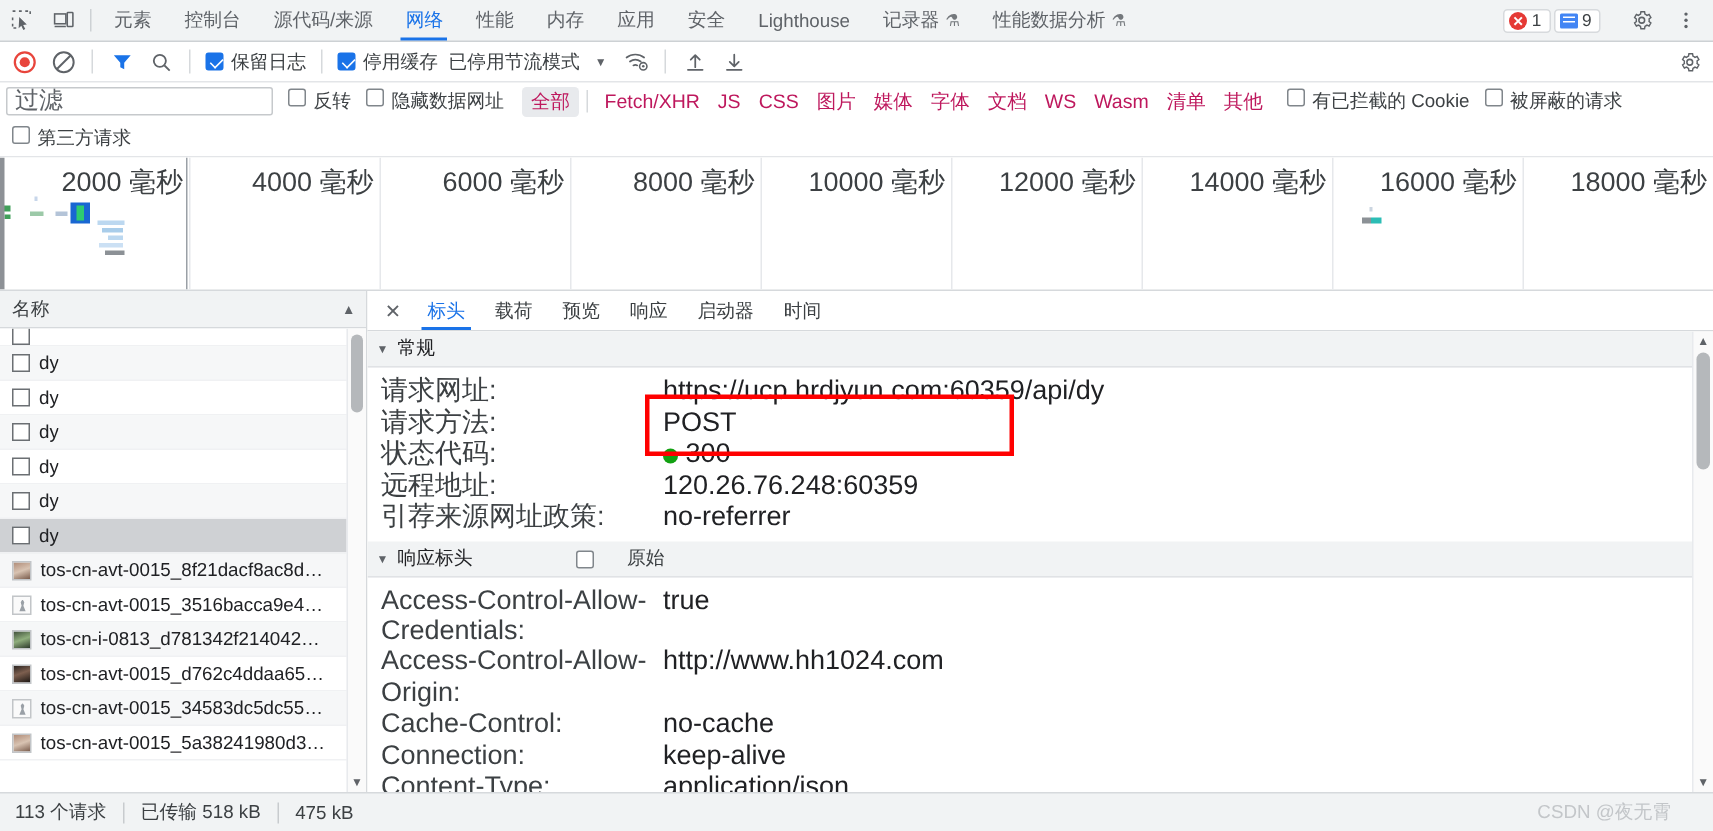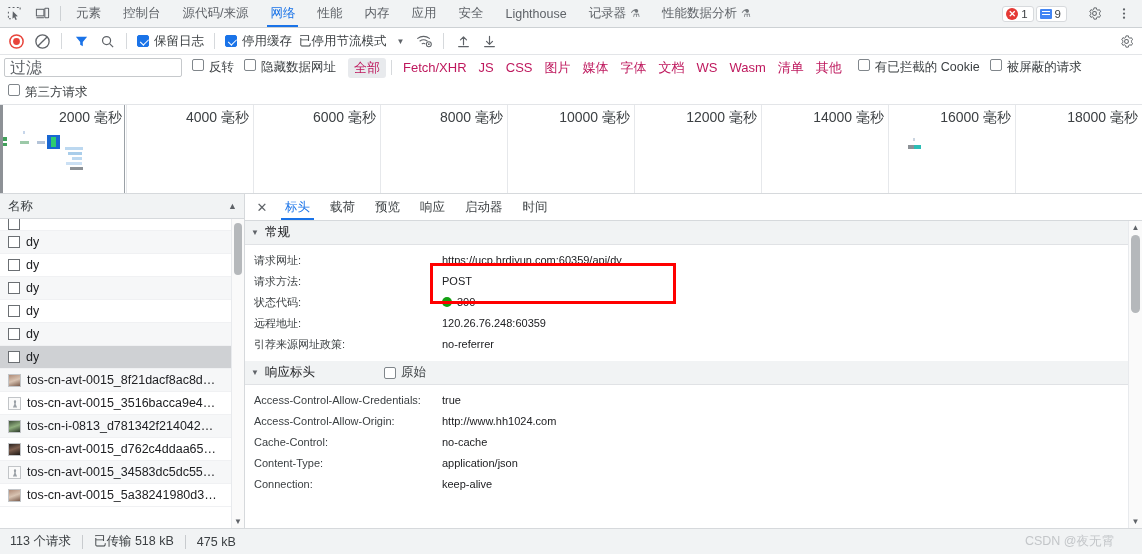--- a/index.html
+++ b/index.html
@@ -118,21 +118,21 @@
   .overview {
     height: 89px; min-height: 89px; background: #fff; position: relative;
     border-bottom: 1px solid #d6d9dc; overflow: hidden;
   }
   .ov-grid { position: absolute; inset: 0; display: flex; }
   .ov-cell {
     flex: 1; border-right: 1px solid #e6e8eb; position: relative;
   }
   .ov-cell:last-child { border-right: none; }
   .ov-label {
-    position: absolute; right: 4px; top: 4px; font-size: 14px; color: #3c4043;
+    position: absolute; right: 4px; top: 4px; font-size: 18px; color: #3c4043;
     white-space: nowrap;
     margin-left: 10px;
   }
   .ov-selection {
     position: absolute; top: 0; bottom: 0; left: 0; width: 125px;
     background: rgba(255,255,255,0); border-right: 1px solid #9aa0a6;
   }
   .ov-dim-left { position:absolute; top:0; bottom:0; left:0; width:3px; background:#8d9196; }
   .ov-bars { position: absolute; inset: 0; pointer-events: none; }
   .bar { position: absolute; border-radius: 0; }
@@ -206,22 +206,22 @@
   .dtab.active::after {
     content:""; position:absolute; left:6px; right:6px; bottom:0; height:2px; background:#1a73e8;
   }
   .dbody { flex: 1; overflow: hidden; position: relative; background: #fff; }
   .sect-head {
     height: 24px; background: #f1f3f4; border-bottom: 1px solid #e0e2e5;
     display: flex; align-items: center; padding-left: 6px; gap: 6px;
     font-size: 12.5px; color: #202124;
   }
   .tri { font-size: 8px; color: #5f6368; cursor: pointer; }
-  .raw-chk { display: flex; align-items: center; gap: 5px; margin-left: 63px; cursor: pointer; }
-  .kvrow { display: flex; font-size: 11px; line-height: 21px; padding-left: 9px; }
+  .raw-chk { display: flex; align-items: center; gap: 22px; margin-left: 63px; cursor: pointer; }
+  .kvrow { display: flex; font-size: 18px; line-height: 21px; padding-left: 9px; }
   .kv-k { width: 188px; min-width: 188px; color: #3c4043; }
   .kv-v { color: #202124; word-break: break-all; }
   .kv-v.link { color: #202124; }
   .status-dot {
     display: inline-block; width: 10px; height: 10px; border-radius: 50%;
     background: #12a112; margin-right: 5px; vertical-align: -1px;
   }
   .kvrow.wrapk .kv-k { line-height: 20px; }
   .gen-block { padding: 5px 0 6px 0; }
   .hdr-block { padding: 5px 0 0 0; }
@@ -628,26 +628,26 @@
           </div>
           <div class="kvrow">
             <span class="kv-k">Access-Control-Allow-Origin:</span>
             <span class="kv-v">http://www.hh1024.com</span>
           </div>
           <div class="kvrow">
             <span class="kv-k">Cache-Control:</span>
             <span class="kv-v">no-cache</span>
           </div>
           <div class="kvrow">
+            <span class="kv-k">Connection:</span>
+            <span class="kv-v">keep-alive</span>
+          </div>
+          <div class="kvrow">
             <span class="kv-k">Content-Type:</span>
             <span class="kv-v">application/json</span>
-          </div>
-          <div class="kvrow">
-            <span class="kv-k">Connection:</span>
-            <span class="kv-v">keep-alive</span>
           </div>
         </div>
 
         <div class="dscroll">
           <div class="ds-up">▲</div>
           <div class="ds-thumb"></div>
           <div class="ds-dn">▼</div>
         </div>
       </div>
     </div>

